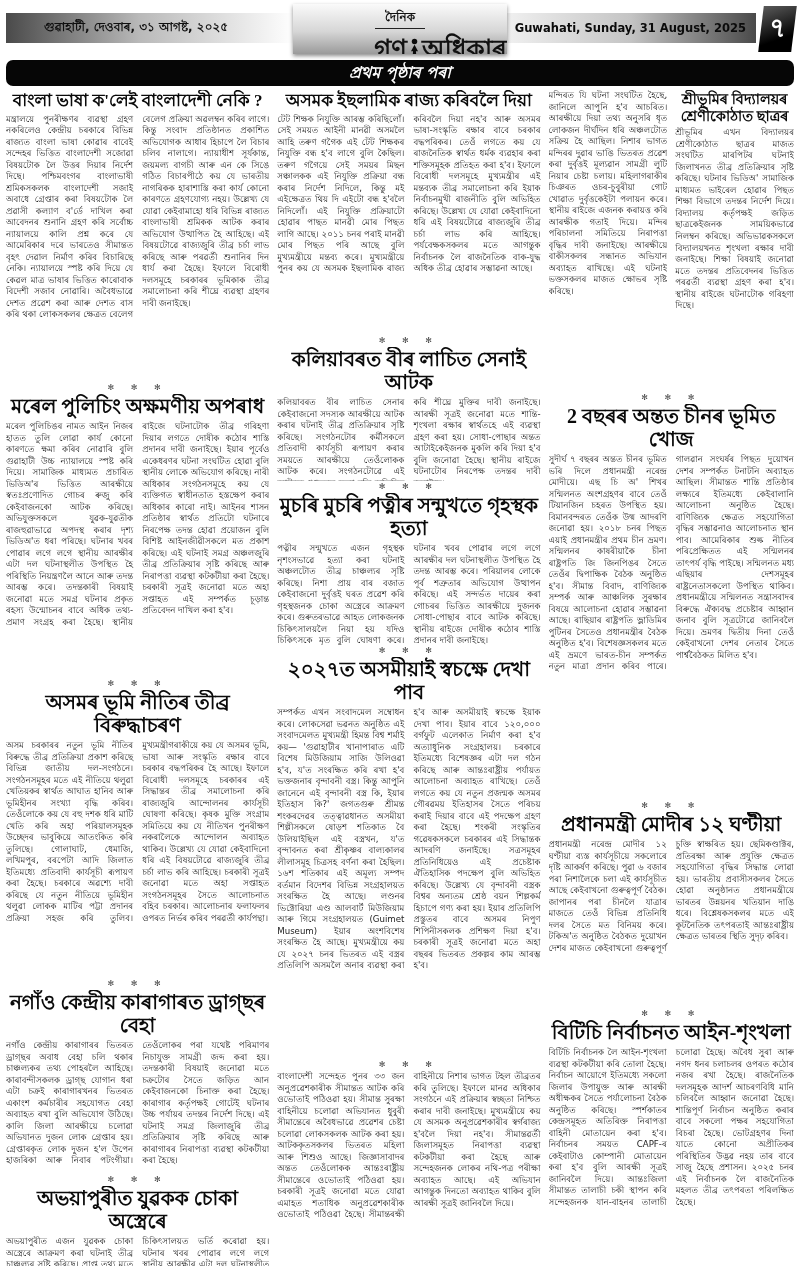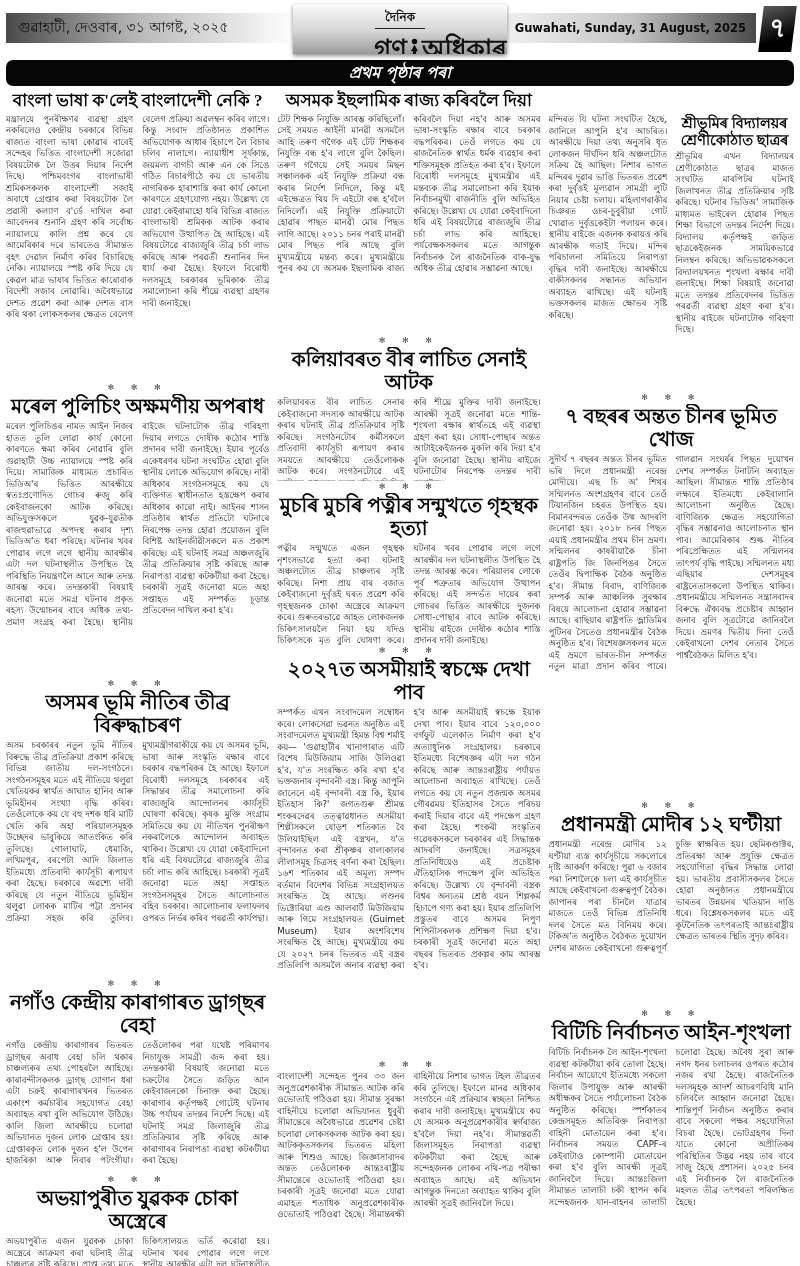--- a/index.html
+++ b/index.html
@@ -4,21 +4,21 @@
 <style>
   html,body{margin:0;padding:0;background:#e8e8e8;}
   body{font-family:"DejaVu Sans",sans-serif;color:#111;}
   .page{width:800px;height:1266px;background:#fff;overflow:hidden;position:relative;margin:0 auto;}
 
   
   .topbar{position:relative;height:50px;margin:4px 6px 0;}
   .bar-left{position:absolute;left:0;top:9px;width:296px;height:30px;
     background:linear-gradient(90deg,#4a4a4a 0%,#b9b9b9 45%,#fdfdfd 96%);
     display:flex;align-items:center;padding-left:12px;box-sizing:border-box;}
-  .date-left{font-size:14px;font-weight:400;color:#101010;white-space:nowrap;overflow:hidden;}
+  .date-left{font-size:12px;font-weight:700;color:#101010;white-space:nowrap;overflow:hidden;margin-left:26px;}
   .bar-right{position:absolute;right:38px;top:9px;width:298px;height:30px;
     background:linear-gradient(270deg,#4a4a4a 0%,#c4c4c4 42%,#fdfdfd 96%);
     display:flex;align-items:center;justify-content:flex-end;padding-right:10px;box-sizing:border-box;}
   .date-right{font-size:11.5px;font-weight:700;color:#0b0b0b;white-space:nowrap;}
   .pageno{position:absolute;right:0;top:2px;width:33px;height:46px;
     background:linear-gradient(160deg,#5a5a5a,#000 70%);color:#fff;font-size:27px;font-weight:700;
     display:flex;align-items:center;justify-content:center;transform:skewX(-7deg);}
   .masthead{position:absolute;left:50%;top:0;transform:translateX(-50%);width:214px;height:50px;
     background:linear-gradient(180deg,#fafafa 0%,#d6d6d6 55%,#9a9a9a 100%);
     box-shadow:0 2px 4px rgba(0,0,0,.45);text-align:center;box-sizing:border-box;padding-top:2px;overflow:hidden;}
@@ -40,21 +40,21 @@
   .headline{font-weight:700;text-align:center;line-height:1.15;margin:1px 0 3px;color:#0a0a0a;font-family:Liberation Serif, serif;}
   .h-xl{font-size:17px;}
   .h-lg{font-size:20px;}
   .h-md{font-size:14.5px;}
   .body{flex:1;overflow:hidden;text-align:justify;font-size:8.6px;line-height:1.34;color:#1c1c1c;column-gap:9px;overflow-wrap:anywhere;}
   .cols2{column-count:2;}
   .cols1{column-count:1;}
   .orn{flex:none;text-align:center;font-size:8px;color:#444;height:12px;line-height:12px;letter-spacing:7px;overflow:hidden;}
 
   .row-split{flex-direction:row;gap:8px;}
-  .row-split .subcol{width:50%;display:flex;flex-direction:column;overflow:hidden;box-sizing:border-box;margin-top:24px;}
+  .row-split .subcol{width:50%;display:flex;flex-direction:column;overflow:hidden;box-sizing:border-box;}
 </style>
 </head>
 <body>
 
 <div class="page">
 
   <div class="topbar">
     <div class="bar-left">
       <span class="date-left">গুৱাহাটী, দেওবাৰ, ৩১ আগষ্ট, ২০২৫</span>
     </div>
@@ -140,21 +140,21 @@
         <div class="subcol">
           <div class="body cols1">মন্দিৰত যি ঘটনা সংঘটিত হৈছে, জানিলে আপুনি হ'ব আচৰিত। আৰক্ষীয়ে দিয়া তথ্য অনুসৰি ধৃত লোকজন দীৰ্ঘদিন ধৰি অঞ্চলটোত সক্ৰিয় হৈ আছিল। নিশাৰ ভাগত মন্দিৰৰ দুৱাৰ ভাঙি ভিতৰত প্ৰৱেশ কৰা দুৰ্বৃত্তই মূল্যৱান সামগ্ৰী লুটি নিয়াৰ চেষ্টা চলায়। মহিলাগৰাকীৰ চিঞৰত ওচৰ-চুবুৰীয়া গোট খোৱাত দুৰ্বৃত্তকেইটা পলায়ন কৰে। স্থানীয় ৰাইজে এজনক কৰায়ত্ত কৰি আৰক্ষীক গতাই দিয়ে। মন্দিৰ পৰিচালনা সমিতিয়ে নিৰাপত্তা বৃদ্ধিৰ দাবী জনাইছে। আৰক্ষীয়ে বাকীসকলৰ সন্ধানত অভিযান অব্যাহত ৰাখিছে। এই ঘটনাই ভক্তসকলৰ মাজত ক্ষোভৰ সৃষ্টি কৰিছে।</div>
         </div>
         <div class="subcol">
           <h2 class="headline h-md">শ্ৰীভূমিৰ বিদ্যালয়ৰ শ্ৰেণীকোঠাত ছাত্ৰৰ</h2>
           <div class="body cols1">শ্ৰীভূমিৰ এখন বিদ্যালয়ৰ শ্ৰেণীকোঠাত ছাত্ৰৰ মাজত সংঘটিত মাৰপিটৰ ঘটনাই জিলাখনত তীব্ৰ প্ৰতিক্ৰিয়াৰ সৃষ্টি কৰিছে। ঘটনাৰ ভিডিঅ' সামাজিক মাধ্যমত ভাইৰেল হোৱাৰ পিছত শিক্ষা বিভাগে তদন্তৰ নিৰ্দেশ দিয়ে। বিদ্যালয় কৰ্তৃপক্ষই জড়িত ছাত্ৰকেইজনক সাময়িকভাৱে নিলম্বন কৰিছে। অভিভাৱকসকলে বিদ্যালয়খনত শৃংখলা ৰক্ষাৰ দাবী জনাইছে। শিক্ষা বিষয়াই জনোৱা মতে তদন্তৰ প্ৰতিবেদনৰ ভিত্তিত পৰৱৰ্তী ব্যৱস্থা গ্ৰহণ কৰা হ'ব। স্থানীয় ৰাইজে ঘটনাটোক গৰিহণা দিছে।</div>
         </div>
       </article>
       <div class="orn">✻ ✻ ✻</div>
       <article class="story" style="height:396px">
-        <h2 class="headline h-lg">৭ বছৰৰ অন্তত চীনৰ ভূমিত খোজ</h2>
+        <h2 class="headline h-lg">2 বছৰৰ অন্তত চীনৰ ভূমিত খোজ</h2>
         <div class="body cols2">সুদীৰ্ঘ ৭ বছৰৰ অন্তত চীনৰ ভূমিত ভৰি দিলে প্ৰধানমন্ত্ৰী নৰেন্দ্ৰ মোদীয়ে। এছ চি অ' শিখৰ সন্মিলনত অংশগ্ৰহণৰ বাবে তেওঁ টিয়ানজিন চহৰত উপস্থিত হয়। বিমানবন্দৰত তেওঁক উষ্ম আদৰণি জনোৱা হয়। ২০১৮ চনৰ পিছত এয়াই প্ৰধানমন্ত্ৰীৰ প্ৰথম চীন ভ্ৰমণ। সন্মিলনৰ কাষৰীয়াকৈ চীনা ৰাষ্ট্ৰপতি জি জিনপিঙৰ সৈতে তেওঁৰ দ্বিপাক্ষিক বৈঠক অনুষ্ঠিত হ'ব। সীমান্ত বিবাদ, বাণিজ্যিক সম্পৰ্ক আৰু আঞ্চলিক সুৰক্ষাৰ বিষয়ে আলোচনা হোৱাৰ সম্ভাৱনা আছে। ৰাছিয়াৰ ৰাষ্ট্ৰপতি ভ্লাডিমিৰ পুটিনৰ সৈতেও প্ৰধানমন্ত্ৰীৰ বৈঠক অনুষ্ঠিত হ'ব। বিশেষজ্ঞসকলৰ মতে এই ভ্ৰমণে ভাৰত-চীন সম্পৰ্কত নতুন মাত্ৰা প্ৰদান কৰিব পাৰে। গালৱান সংঘৰ্ষৰ পিছত দুয়োখন দেশৰ সম্পৰ্কত টনাটনি অব্যাহত আছিল। সীমান্তত শান্তি প্ৰতিষ্ঠাৰ লক্ষ্যৰে ইতিমধ্যে কেইবালানি আলোচনা অনুষ্ঠিত হৈছে। বাণিজ্যিক ক্ষেত্ৰত সহযোগিতা বৃদ্ধিৰ সম্ভাৱনাও আলোচনাত স্থান পাব। আমেৰিকাৰ শুল্ক নীতিৰ পৰিপ্ৰেক্ষিতত এই সন্মিলনৰ তাৎপৰ্য বৃদ্ধি পাইছে। সন্মিলনত মধ্য এছিয়াৰ দেশসমূহৰ ৰাষ্ট্ৰনেতাসকলো উপস্থিত থাকিব। প্ৰধানমন্ত্ৰীয়ে সন্মিলনত সন্ত্ৰাসবাদৰ বিৰুদ্ধে ঐক্যবদ্ধ প্ৰচেষ্টাৰ আহ্বান জনাব বুলি সূত্ৰটোৱে জানিবলৈ দিয়ে। ভ্ৰমণৰ দ্বিতীয় দিনা তেওঁ কেইবাখনো দেশৰ নেতাৰ সৈতে পাৰ্শ্ববৈঠকত মিলিত হ'ব।</div>
       </article>
       <div class="orn">✻ ✻ ✻</div>
       <article class="story" style="height:196px">
         <h2 class="headline h-lg">প্ৰধানমন্ত্ৰী মোদীৰ ১২ ঘণ্টীয়া</h2>
         <div class="body cols2">প্ৰধানমন্ত্ৰী নৰেন্দ্ৰ মোদীৰ ১২ ঘণ্টীয়া ব্যস্ত কাৰ্যসূচীয়ে সকলোৰে দৃষ্টি আকৰ্ষণ কৰিছে। পুৱা ৬ বজাৰ পৰা নিশালৈকে চলা এই কাৰ্যসূচীত আছে কেইবাখনো গুৰুত্বপূৰ্ণ বৈঠক। জাপানৰ পৰা চীনলৈ যাত্ৰাৰ মাজতে তেওঁ বিভিন্ন প্ৰতিনিধি দলৰ সৈতে মত বিনিময় কৰে। টকিঅ'ত অনুষ্ঠিত বৈঠকত দুয়োখন দেশৰ মাজত কেইবাখনো গুৰুত্বপূৰ্ণ চুক্তি স্বাক্ষৰিত হয়। ছেমিকণ্ডাক্টৰ, প্ৰতিৰক্ষা আৰু প্ৰযুক্তি ক্ষেত্ৰত সহযোগিতা বৃদ্ধিৰ সিদ্ধান্ত লোৱা হয়। ভাৰতীয় প্ৰবাসীসকলৰ সৈতে হোৱা অনুষ্ঠানত প্ৰধানমন্ত্ৰীয়ে ভাৰতৰ উন্নয়নৰ খতিয়ান দাঙি ধৰে। বিশ্লেষকসকলৰ মতে এই কূটনৈতিক তৎপৰতাই আন্তঃৰাষ্ট্ৰীয় ক্ষেত্ৰত ভাৰতৰ স্থিতি সুদৃঢ় কৰিব।</div>
       </article>
       <div class="orn">✻ ✻ ✻</div>
       <article class="story" style="height:252px">
         <h2 class="headline h-lg">বিটিচি নিৰ্বাচনত আইন-শৃংখলা</h2>

